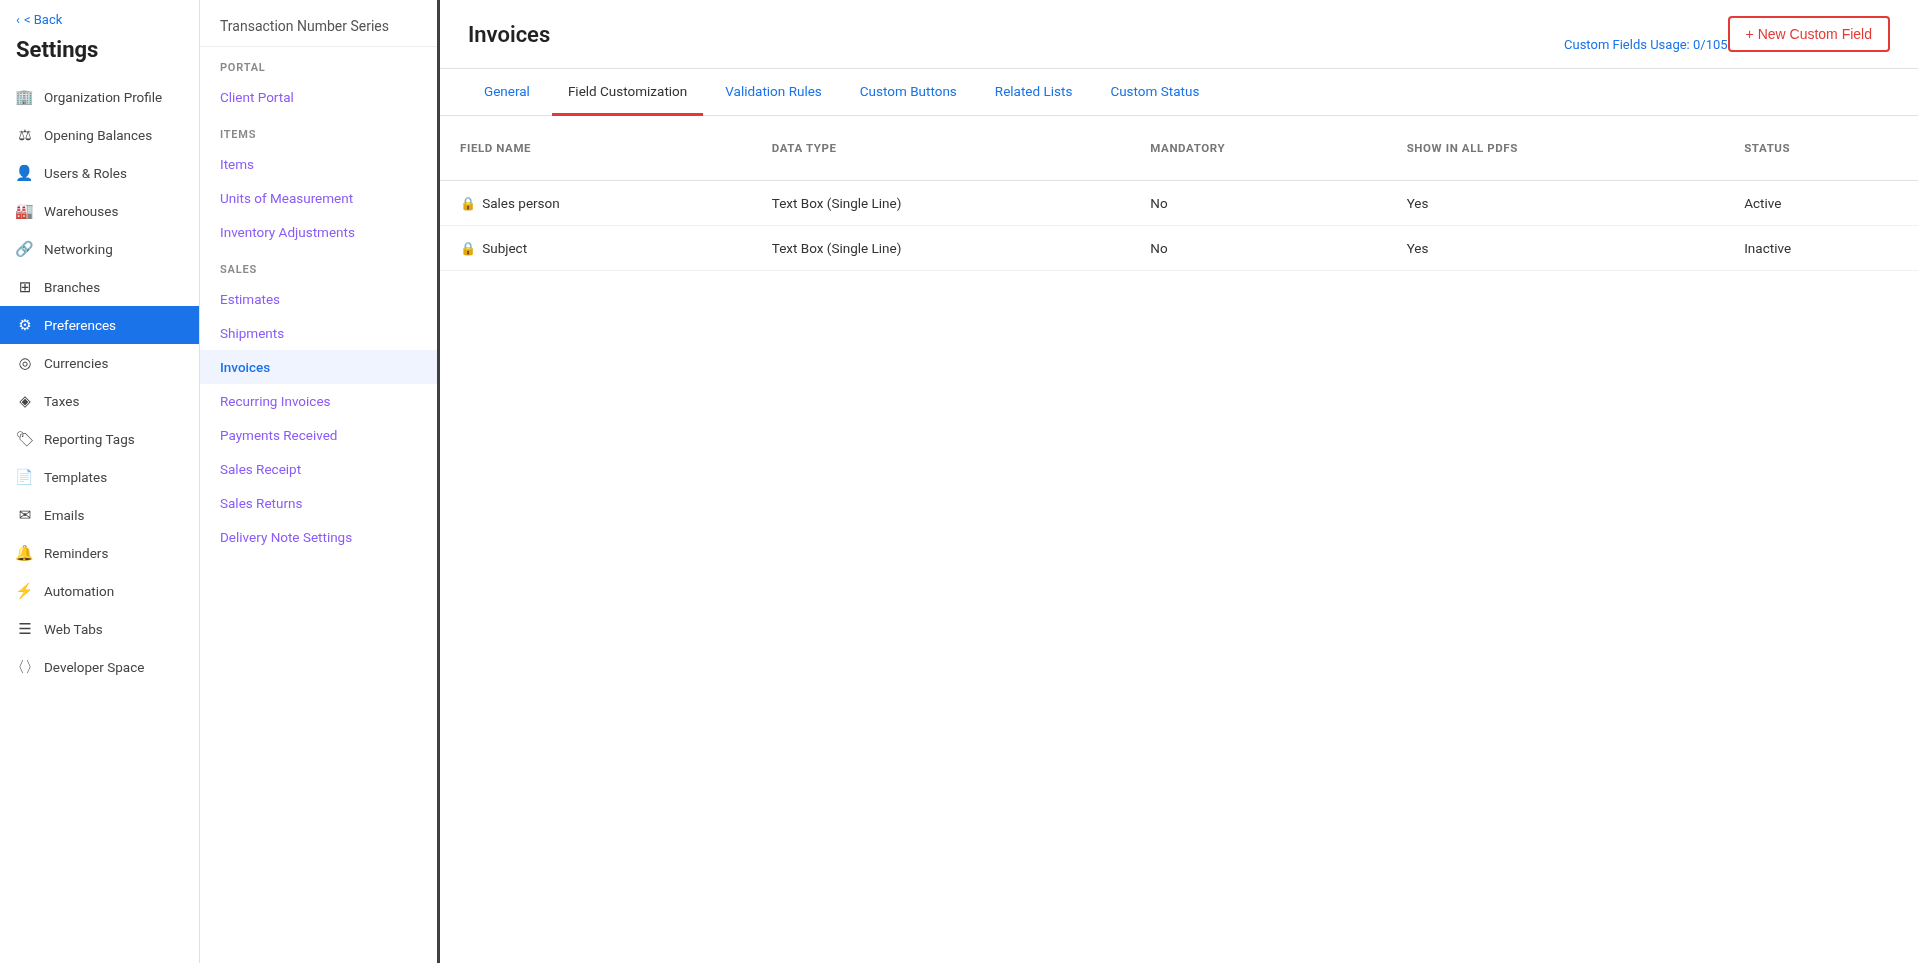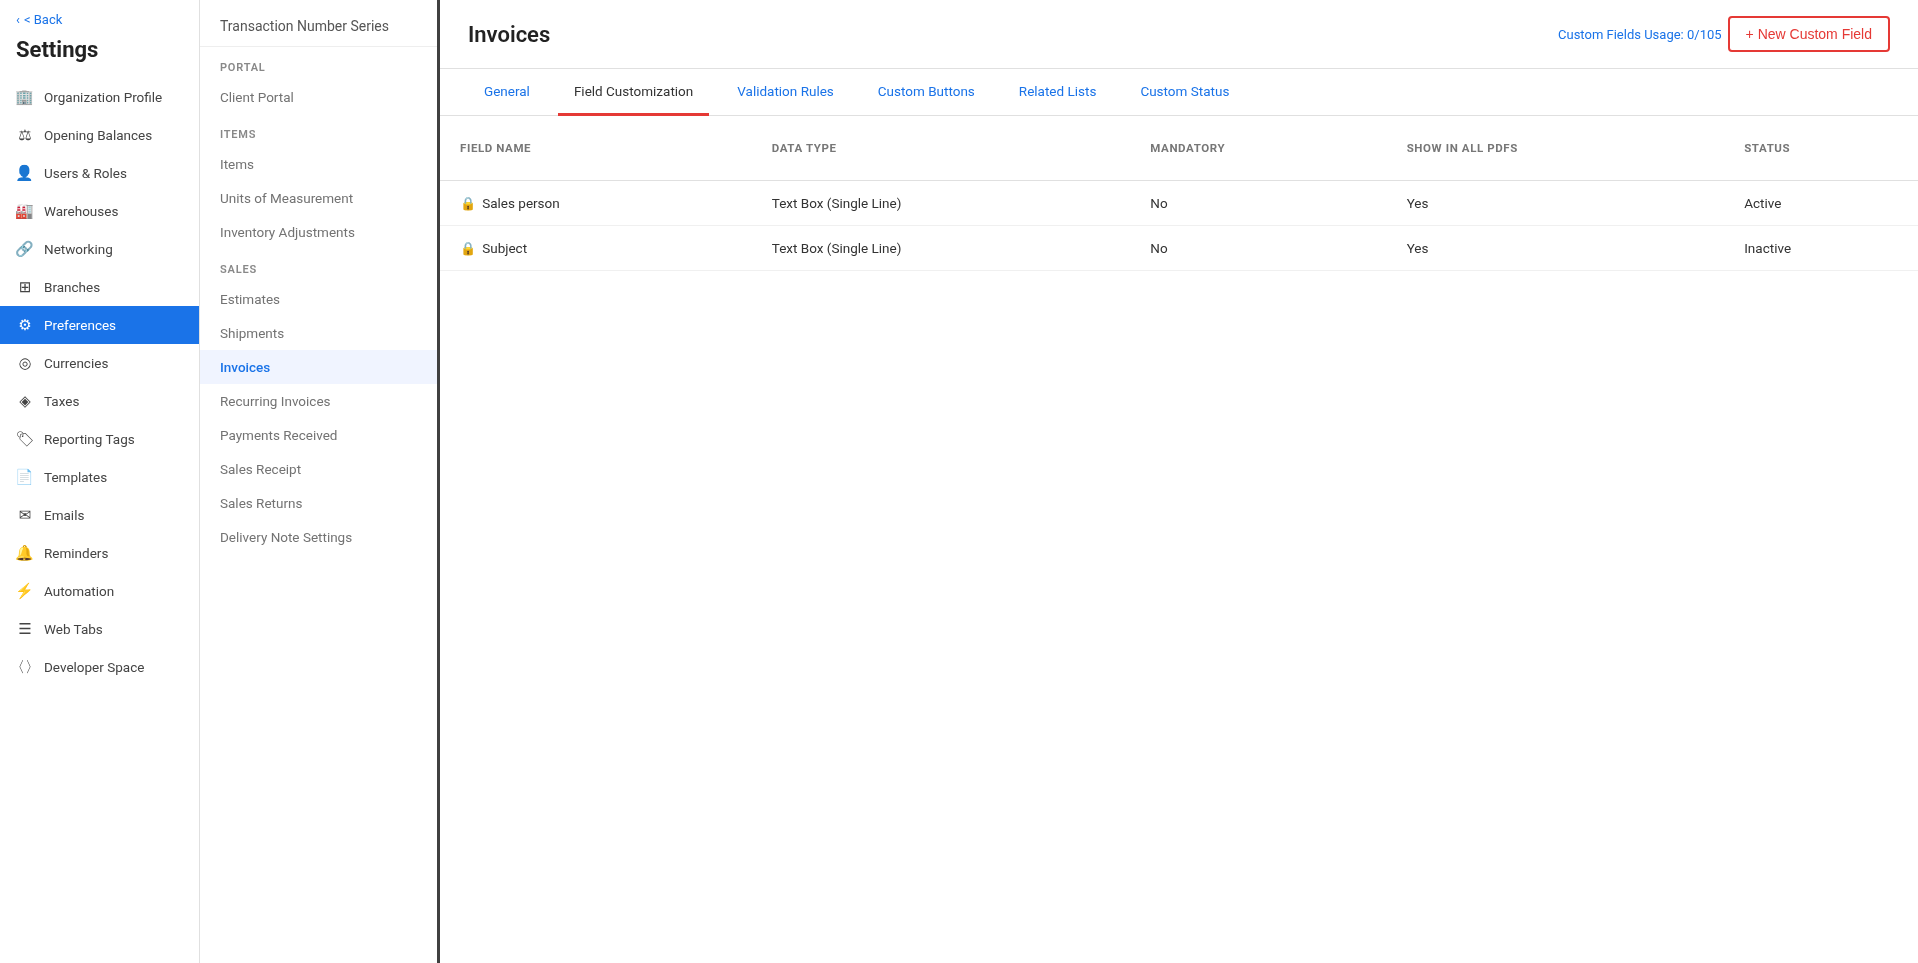--- a/index.html
+++ b/index.html
@@ -71,21 +71,21 @@
       padding: 14px 20px 6px;
       font-size: 11px;
       font-weight: 600;
       color: #888;
       letter-spacing: 0.8px;
       text-transform: uppercase;
     }
     .middle-item {
       display: block;
       padding: 9px 20px;
-      color: #737373;
+      color: #8b5cf6;
       font-size: 13.5px;
       cursor: pointer;
     }
     .middle-item.active {
       background: #f0f4ff;
       color: #1a73e8;
       font-weight: 500;
     }
 
     
@@ -103,22 +103,22 @@
       padding: 16px 28px;
       border-bottom: 1px solid #e0e0e0;
     }
     .main-title {
       font-size: 22px;
       font-weight: 600;
       color: #222;
     }
     .header-right {
       display: flex;
-      align-items: center;
-      gap: 6px;
+      align-items: flex-end;
+      gap: 0;
     }
     .custom-fields-usage {
       font-size: 13px;
       color: #1a73e8;
     }
     .new-custom-field-btn {
       background: #fff;
       border: 2px solid #e53935;
       color: #e53935;
       padding: 8px 16px;
@@ -130,21 +130,21 @@
       align-items: center;
       gap: 6px;
     }
 
     
     .tabs-bar {
       display: flex;
       align-items: center;
       padding: 0 28px;
       border-bottom: 1px solid #e0e0e0;
-      gap: 12px;
+      gap: 6px;
     }
     .tab {
       padding: 14px 16px;
       font-size: 13.5px;
       cursor: pointer;
       color: #1a73e8;
       border-bottom: 3px solid transparent;
       margin-bottom: -1px;
     }
     .tab.active {

